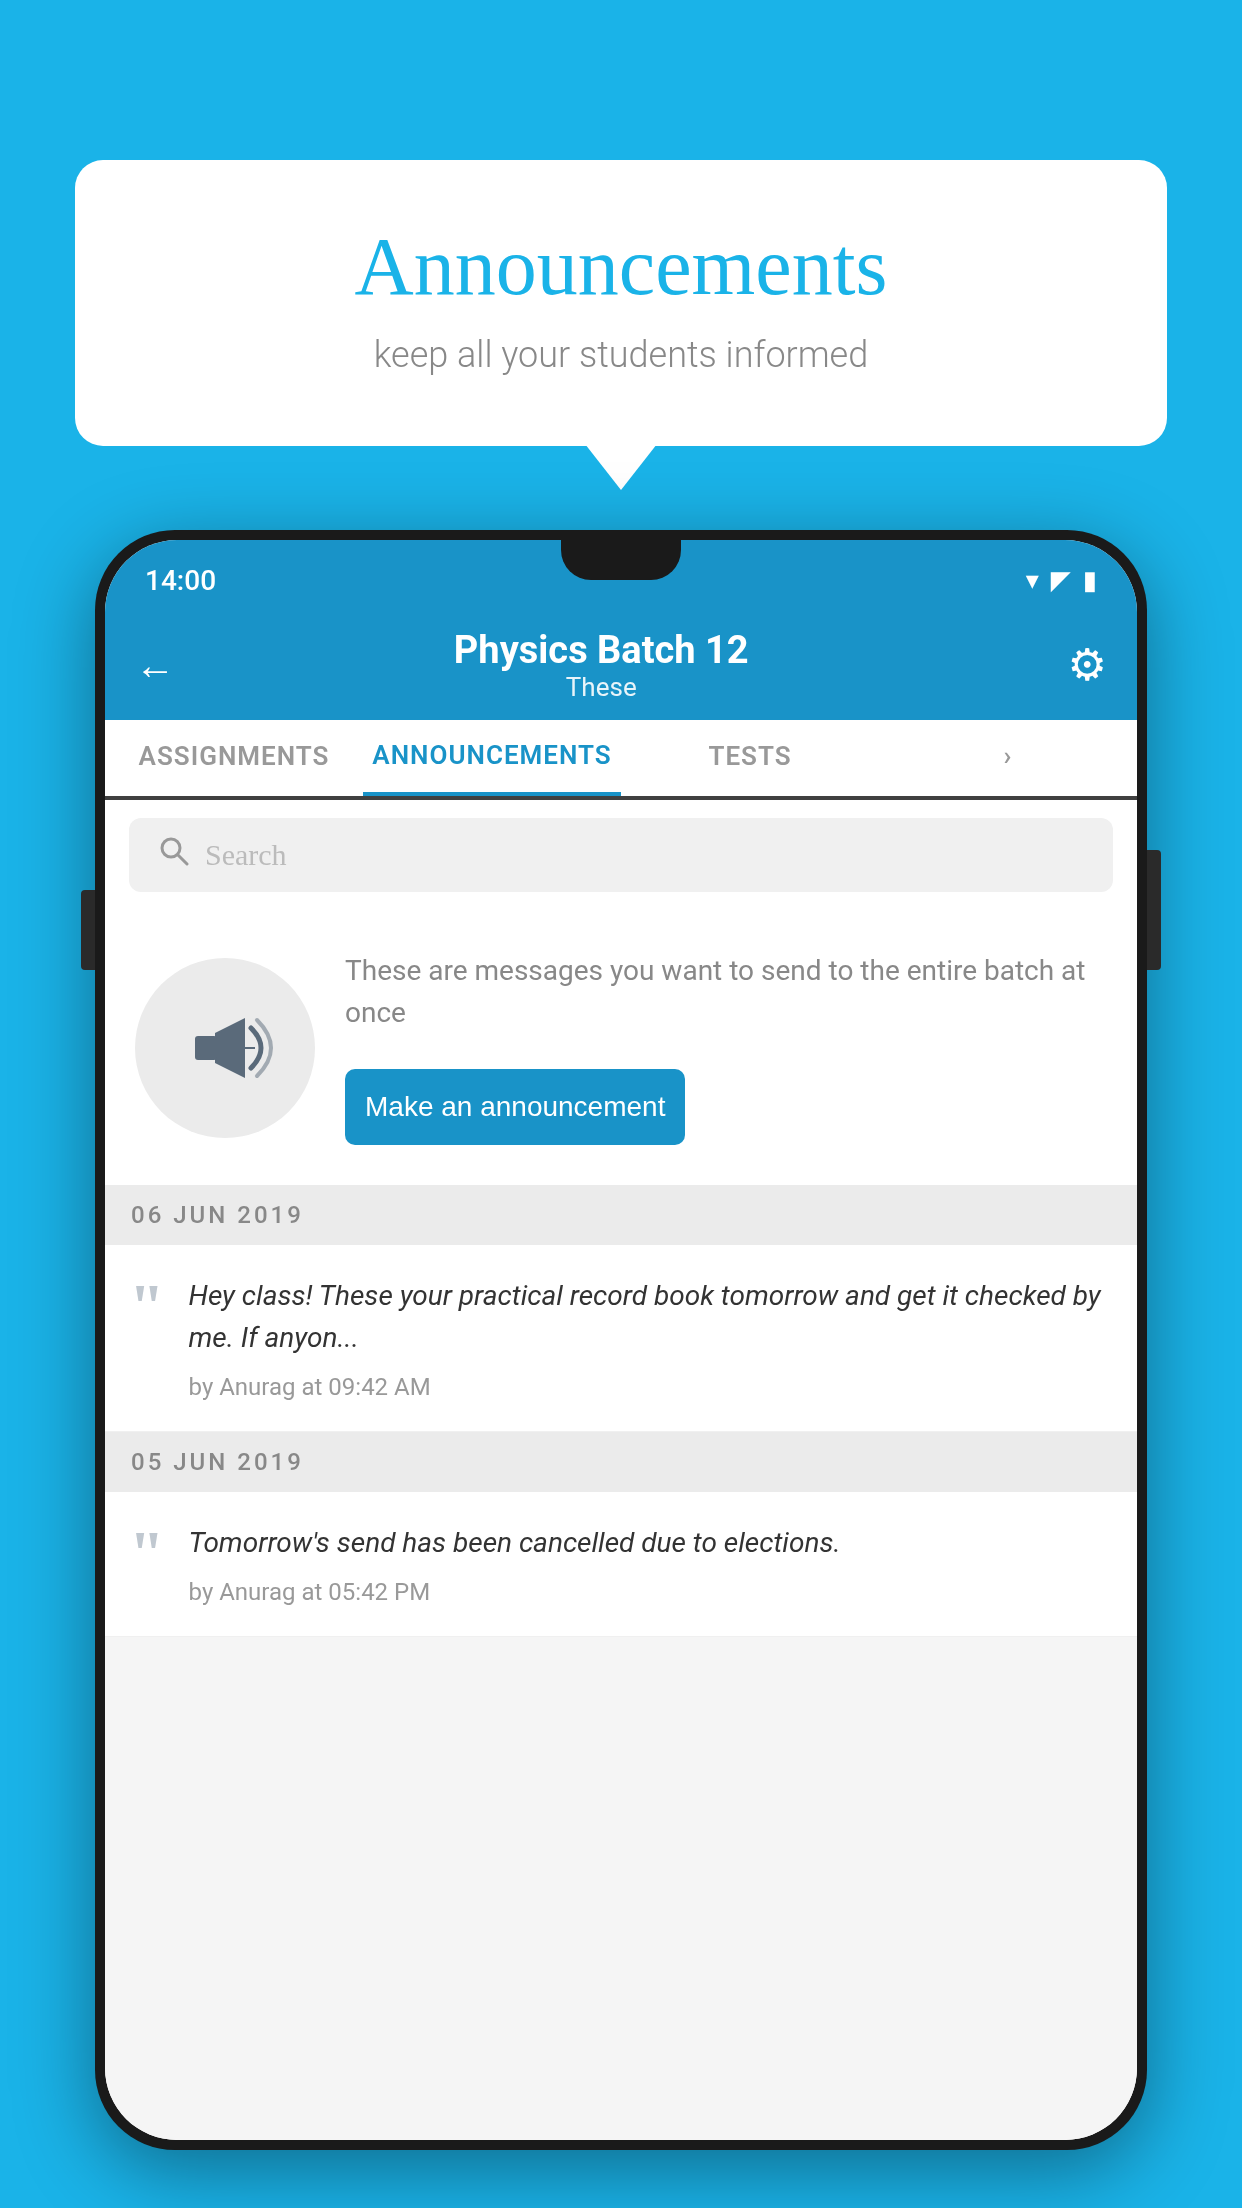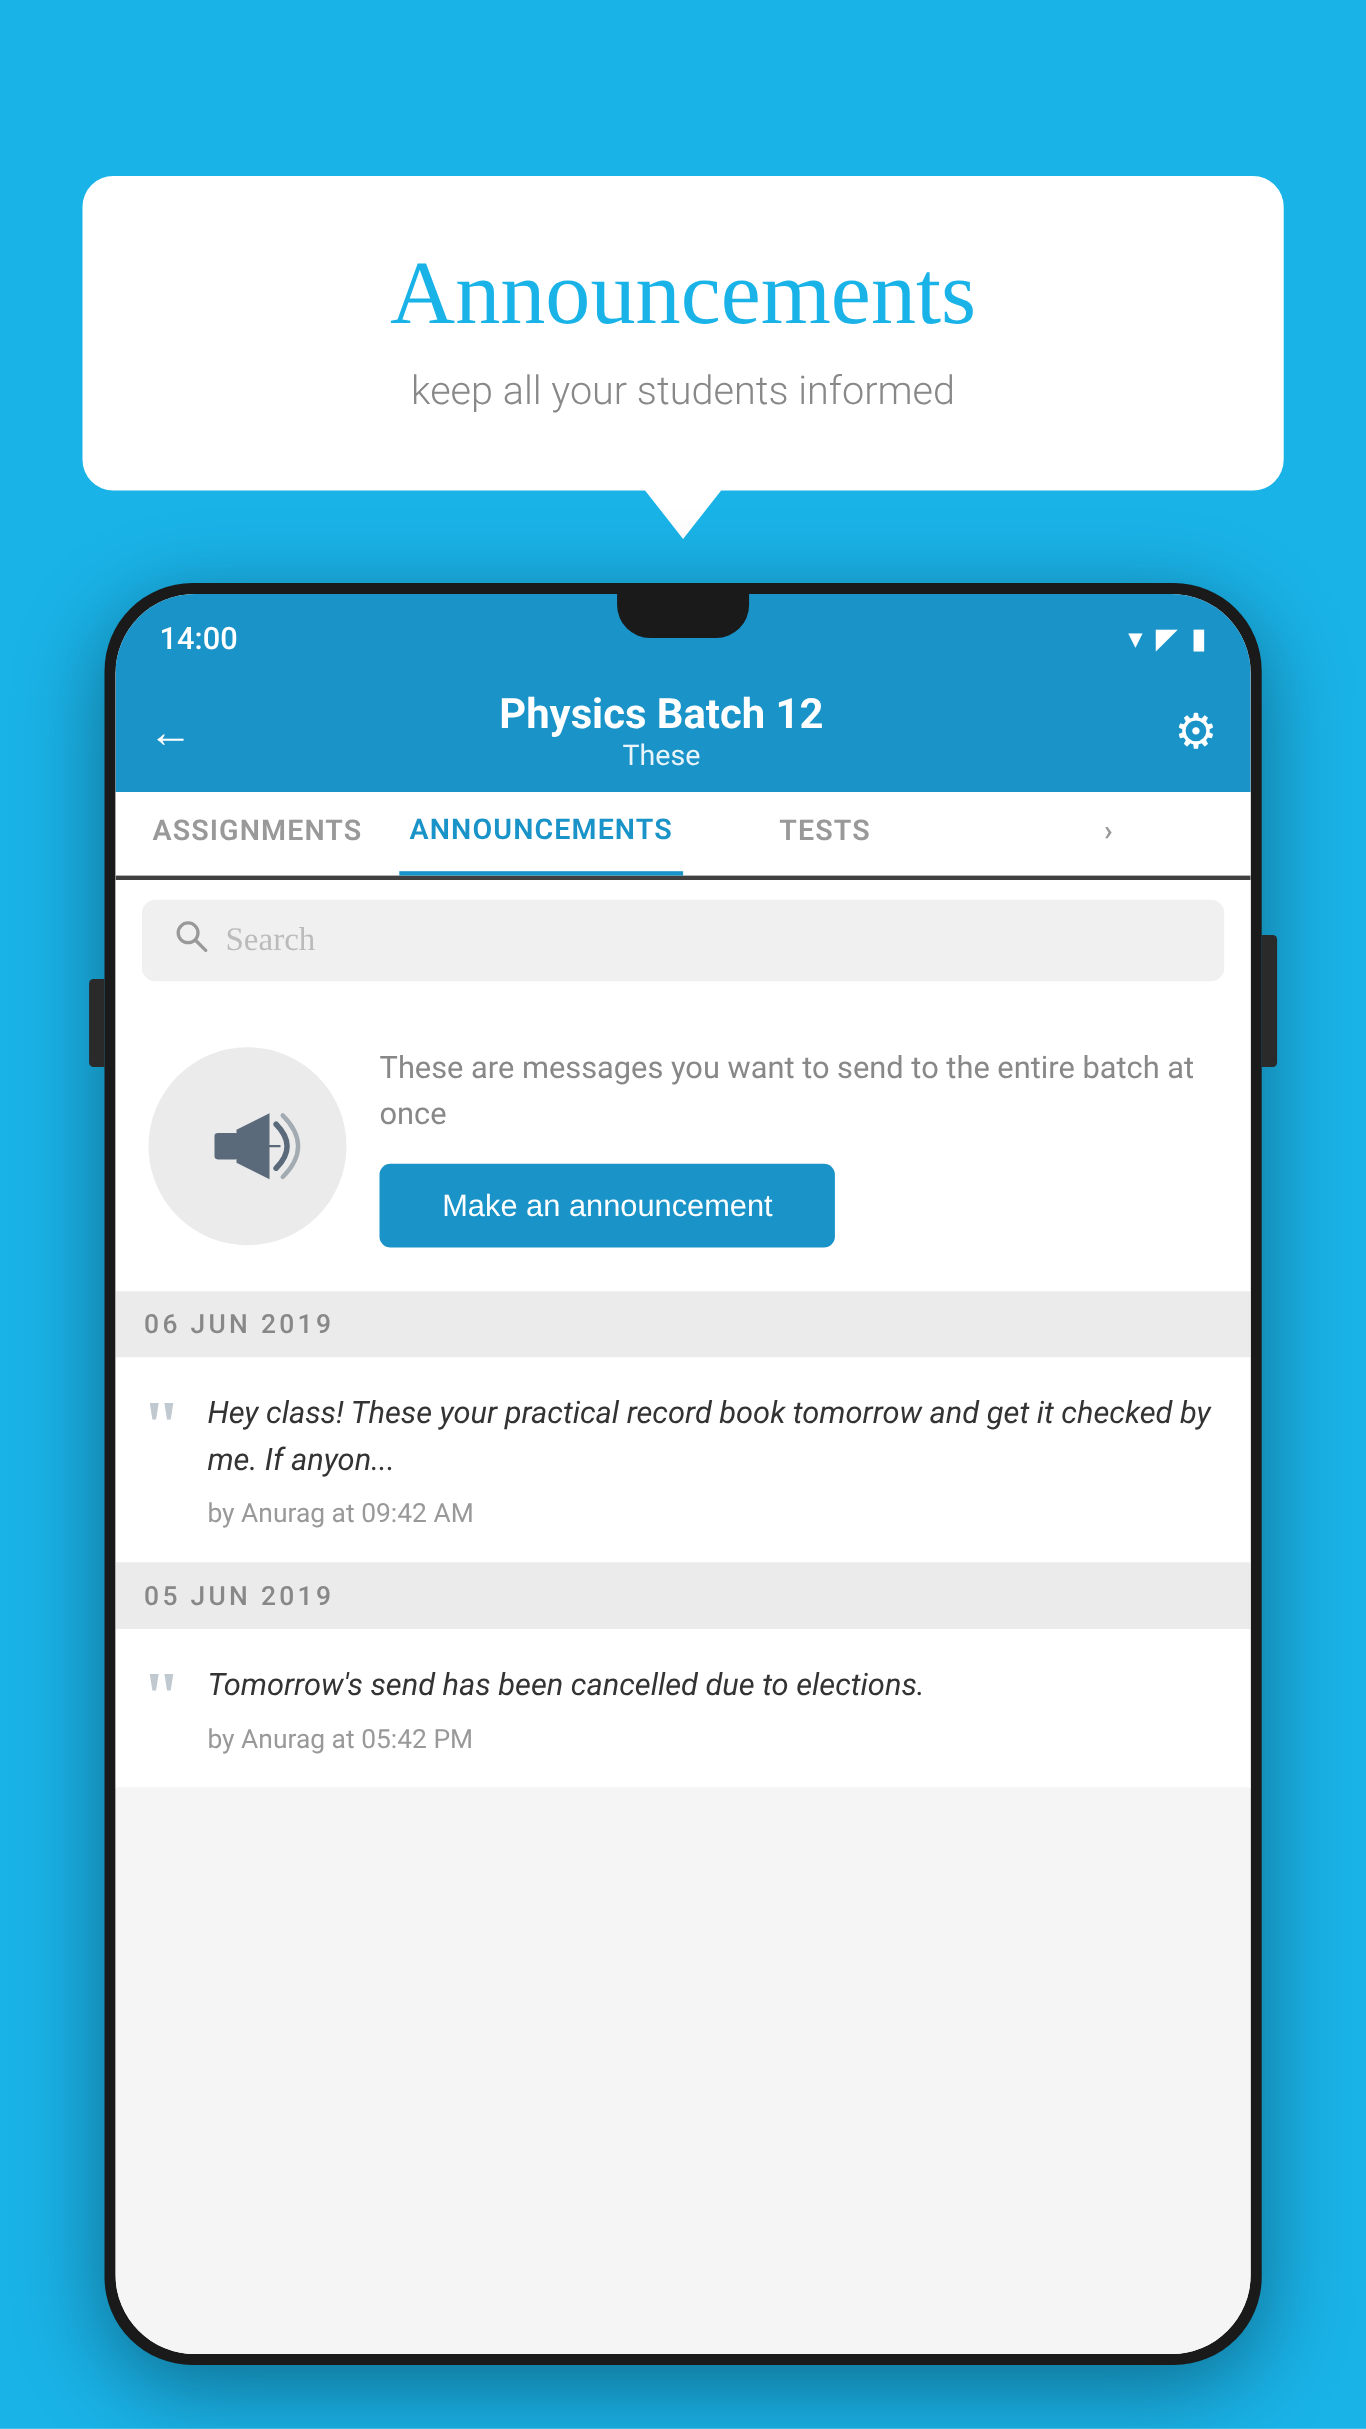--- a/index.html
+++ b/index.html
@@ -288,29 +288,29 @@
     }
 
     .announcement-right {
       flex: 1;
     }
 
     .announcement-desc {
       font-size: 28px;
       color: #888;
       line-height: 1.5;
-      margin-bottom: 24px;
+      margin-bottom: 35px;
     }
 
     .make-announcement-btn {
       background: #1993c8;
       color: white;
       border: none;
       border-radius: 10px;
-      padding: 22px 57px;
+      padding: 22px 20px;
       font-size: 28px;
       font-weight: 500;
       cursor: pointer;
       white-space: nowrap;
     }
 
     
     .date-divider {
       background: #ebebeb;
       padding: 16px 26px;

